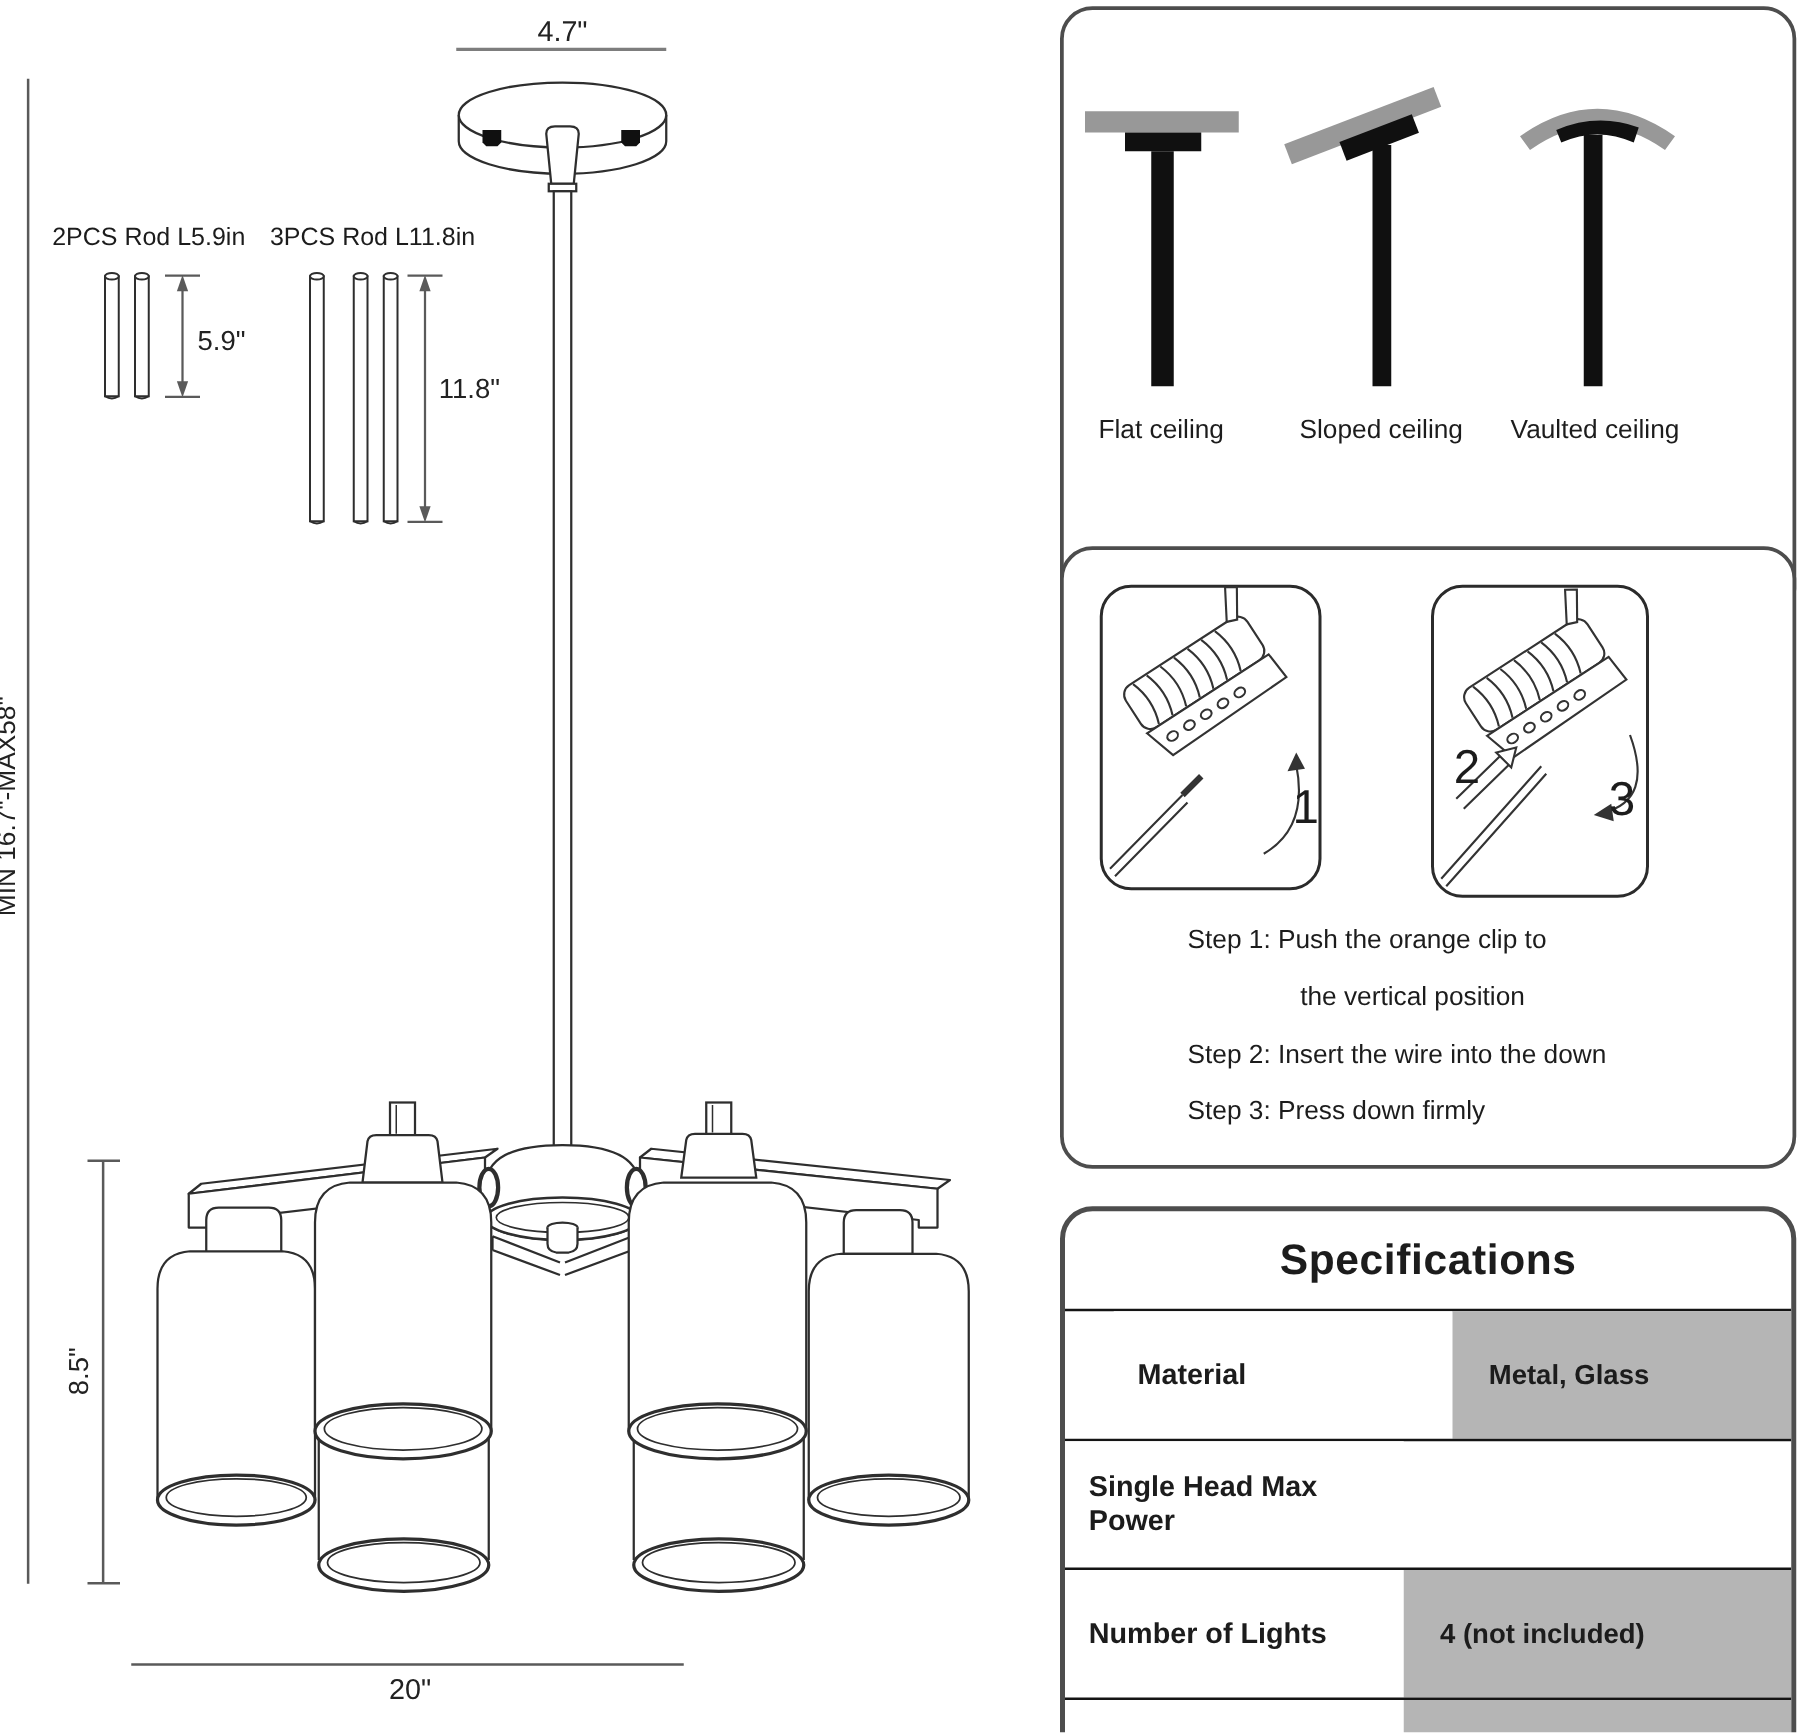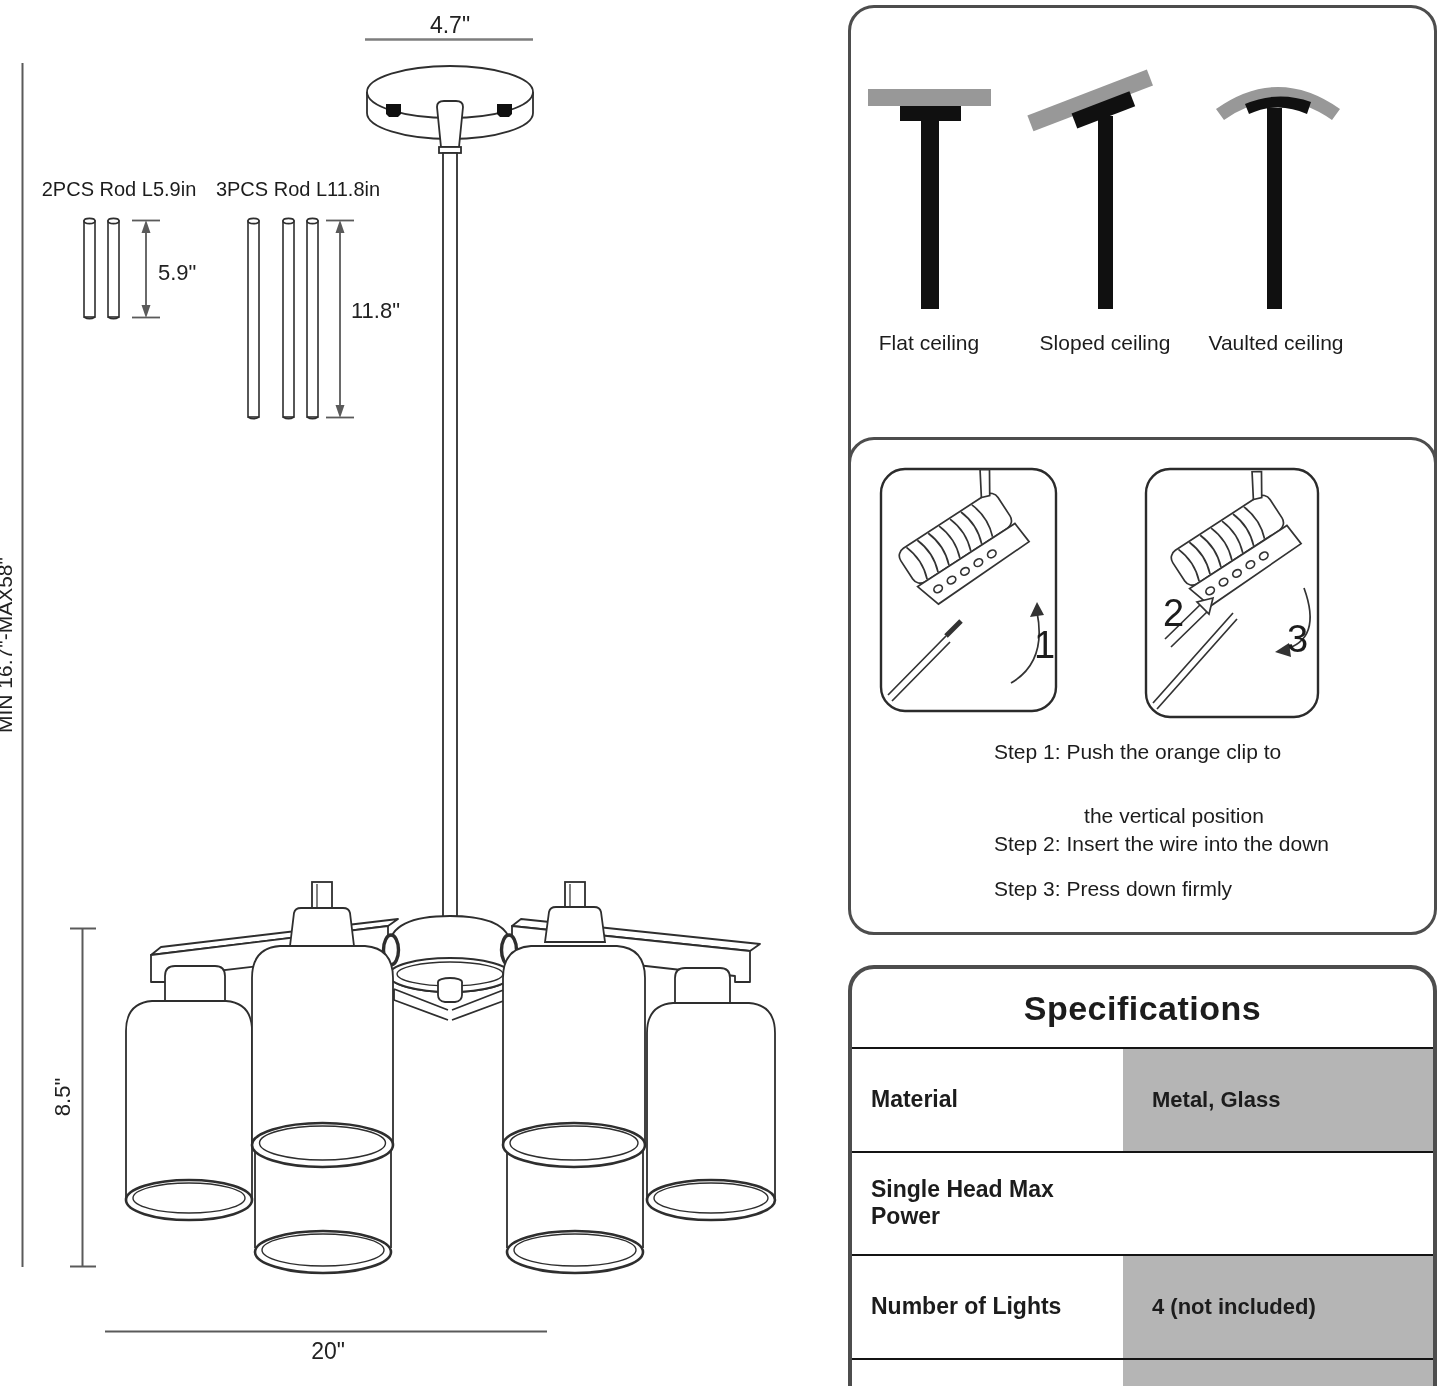--- a/index.html
+++ b/index.html
@@ -7,25 +7,25 @@
         font-family:"Liberation Sans",sans-serif;color:#1c1c1c;}
   svg{display:block;}
   svg text{font-family:"Liberation Sans",sans-serif;fill:#1c1c1c;stroke:none;}
   .panel{position:absolute;border:3px solid var(--panel-border);border-radius:26px;background:#fff;box-sizing:border-box;}
   
   #specs{left:848px;top:965px;width:589px;height:500px;border-width:4px;overflow:hidden;display:flex;flex-direction:column;}
   #specs .title{height:78px;display:flex;align-items:center;justify-content:center;
                 font-size:34px;font-weight:bold;letter-spacing:.5px;border-bottom:2px solid var(--table-line);}
   #specs .rows{flex:1;display:flex;flex-direction:column;}
   .spec-row{flex:1;display:flex;border-top:2px solid var(--table-line);}
-  .spec-row:first-child{border-top:none;}
+  .spec-row:first-child{border-top:none;padding-left:39px;}
   .spec-label{width:271px;display:flex;align-items:center;padding-left:19px;font-weight:bold;font-size:23px;box-sizing:border-box;background:#fff;}
   .spec-value{flex:1;display:flex;align-items:center;padding-left:29px;font-size:22px;background:var(--table-value-bg);font-weight:bold;}
   
-  .step-line{position:absolute;left:99px;font-size:21px;white-space:nowrap;margin-left:44px;}
+  .step-line{position:absolute;left:99px;font-size:21px;white-space:nowrap;}
   .step-line.centered{width:360px;text-align:center;}
   .drawn{stroke:var(--line);}
   .dim{stroke:var(--dim);}
   .dimtxt{fill:#222;}
 </style>
 </head>
 <body>
 
 <div id="wrap">
 
@@ -237,21 +237,21 @@
         <path d="M302,263 L382,173 M306,269 L386,179" fill="none"></path>
       </g>
       <path d="M320,207 L358,170 M314,199 L352,162" fill="none" stroke="#333" stroke-width="1.7"></path>
       <polygon points="362,158 346,162 358,174" fill="#fff" stroke="#333" stroke-width="1.7"></polygon>
       <text x="312" y="186" font-size="38">2</text>
       <path d="M453,148 Q472,200 432,210" fill="none" stroke="#333" stroke-width="1.7"></path>
       <polygon points="424,212 438,203 440,217" fill="#333"></polygon>
       <text x="436" y="212" font-size="38">3</text>
     </svg>
     <div class="step-line" style="top:300px;">Step 1: Push the orange clip to</div>
-    <div class="step-line centered" style="top:364px;">the vertical position</div>
+    <div class="step-line centered" style="top:346px;">the vertical position</div>
     <div class="step-line" style="top:392px;">Step 2: Insert the wire into the down</div>
     <div class="step-line" style="top:437px;">Step 3: Press down firmly</div>
   </div>
 
   <div class="panel" id="specs">
     <div class="title">Specifications</div>
     <div class="rows">
       <div class="spec-row">
         <div class="spec-label">Material</div>
         <div class="spec-value">Metal, Glass</div>

